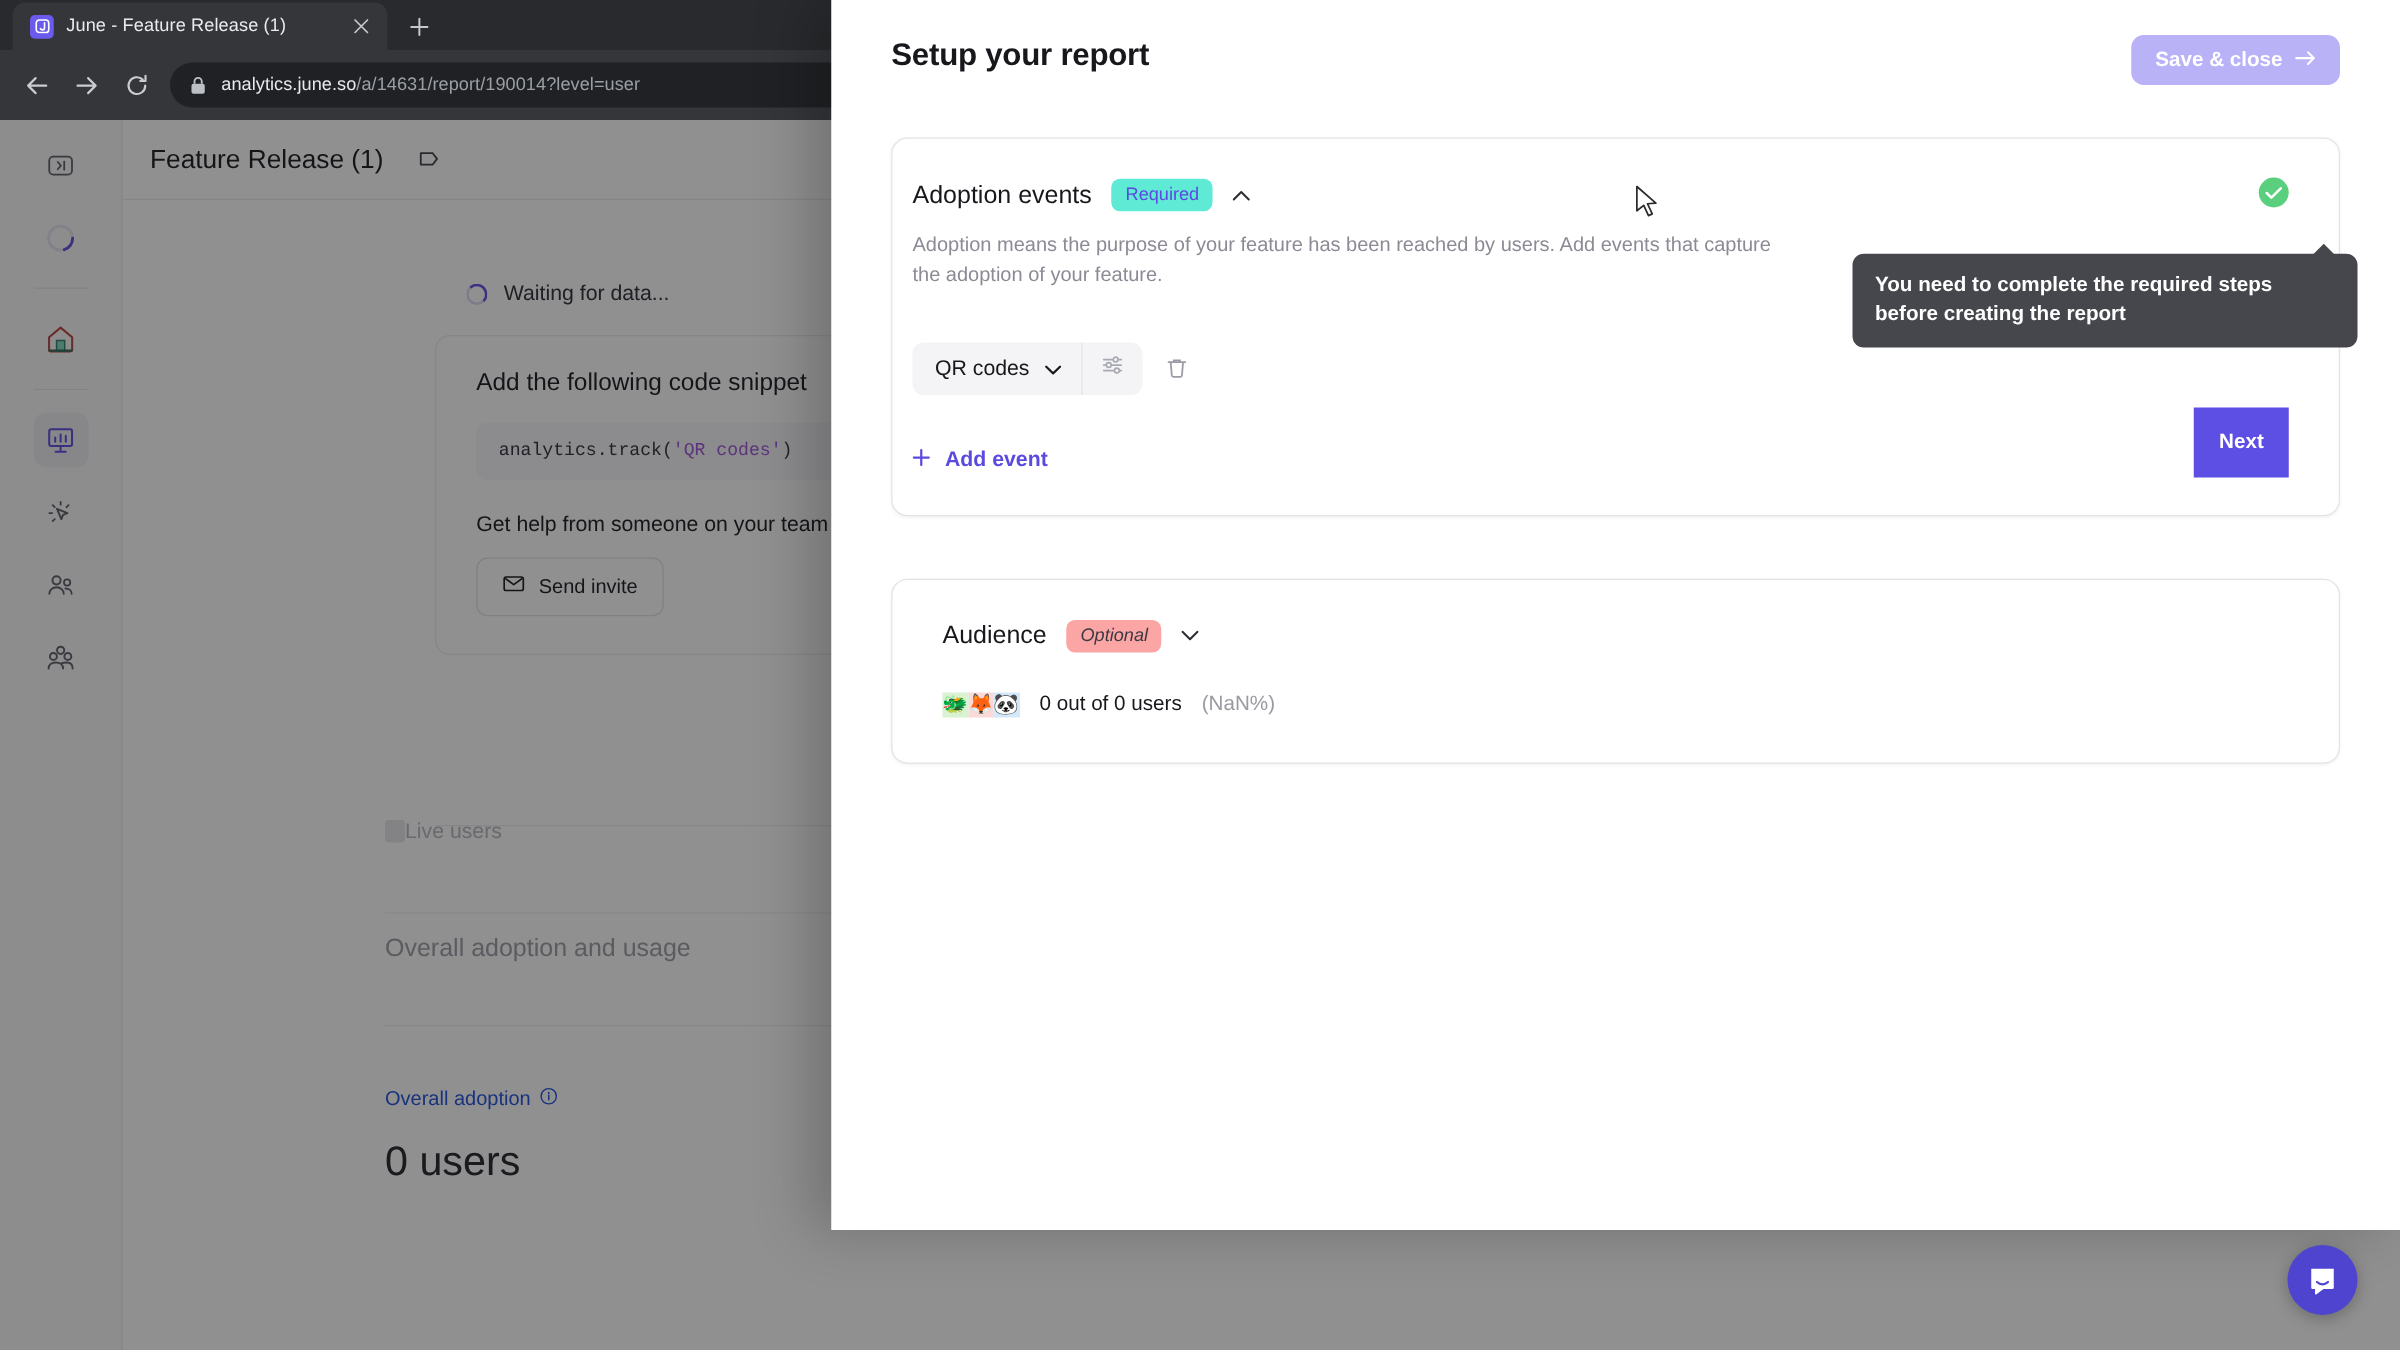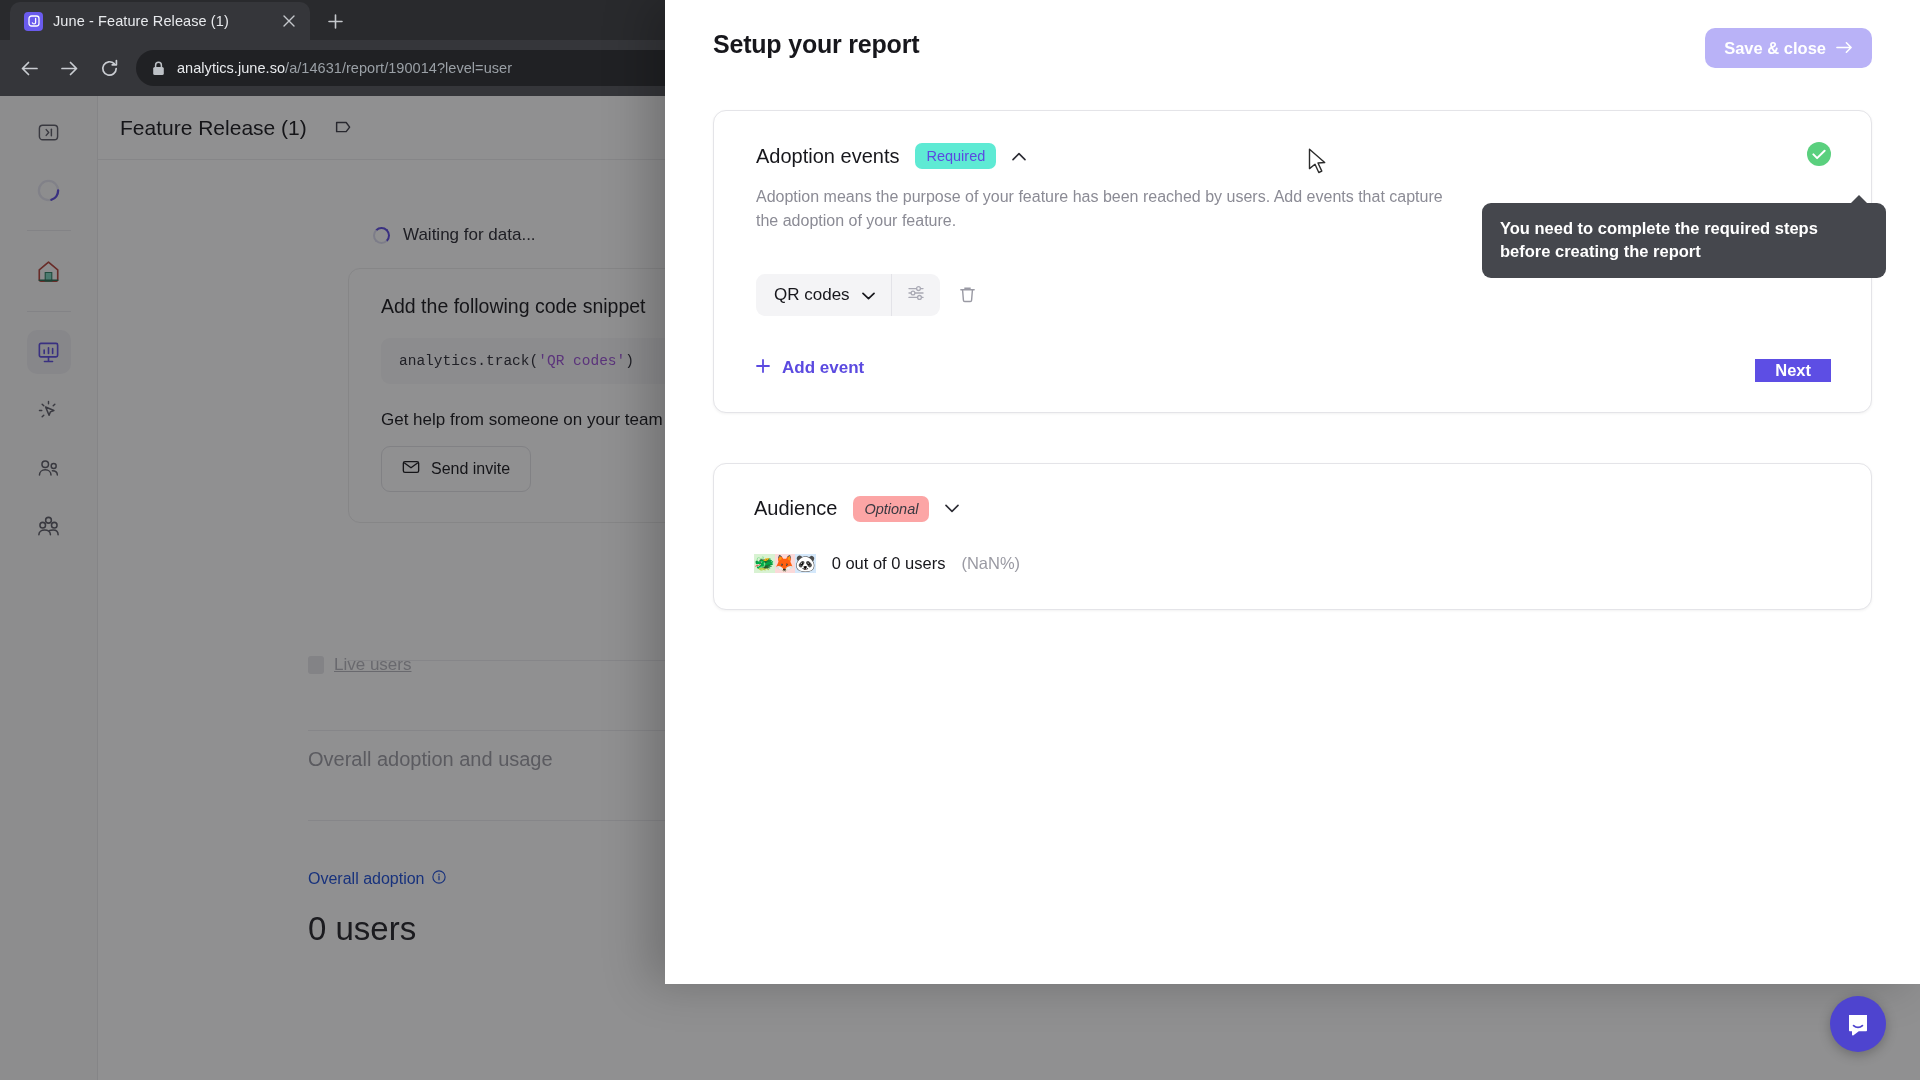--- a/index.html
+++ b/index.html
@@ -153,22 +153,22 @@
   .snippet-code .str { color: #9c52d6; }
   .snippet-help { font-size: 17px; color: #17171c; margin-bottom: 16px; }
   .invite-btn {
     display: inline-flex; align-items: center; gap: 11px;
     border: 1px solid #e2e2e6; border-radius: 9px;
     padding: 11px 20px; font-size: 16px; color: #17171c;
     background: #fff;
   }
 
   .ghost-row {
-    position: absolute; display: flex; align-items: center; gap: 10px;
-    color: #b6b6bd; font-size: 17px; text-decoration: underline;
+    position: absolute; display: flex; align-items: center; 
+    color: #b6b6bd; font-size: 17px;
   }
   .ghost-box { width: 16px; height: 18px; background: #e6e6ea; border-radius: 3px; }
   .section-h { position: absolute; font-size: 20px; color: #9b9ba3; }
   .metric-label {
     position: absolute; font-size: 16px; color: #1d4ed8;
     display: flex; align-items: center; gap: 7px;
   }
   .metric-value { position: absolute; font-size: 33px; color: #222228; }
   .hr-ghost { position: absolute; height: 1px; background: #ededf0; }
 
@@ -207,21 +207,21 @@
     border-left: 9px solid transparent; border-right: 9px solid transparent;
     border-bottom: 9px solid #45474d;
   }
 
   .card {
     position: relative;
     margin: 0 48px; background: #fff;
     border: 1px solid #e4e4e8; border-radius: 13px;
     box-shadow: 0 1px 3px rgba(0,0,0,.055);
   }
-  .card.adoption { margin-top: 42px; padding: 32px 42px 34px; }
+  .card.adoption { margin-top: 42px; padding: 32px 16px 34px; }
   .card.audience { margin-top: 50px; padding: 32px 40px 36px; }
 
   .card-head { display: flex; align-items: center; gap: 16px; }
   .card-title { font-size: 20px; color: #17171c; }
   .badge {
     font-size: 14.5px; border-radius: 7px; padding: 5px 11px;
   }
   .badge.required { background: #5eead4; color: #5b4ae0; }
   .badge.optional { background: #fca5a5; color: #3a3a42; font-style: italic; }
   .chev { color: #2b2b33; display: flex; align-items: center; }
@@ -247,21 +247,21 @@
   }
   .trash { color: #9a9aa4; display: flex; align-items: center; }
 
   .add-event {
     margin-top: 42px; display: inline-flex; align-items: center; gap: 12px;
     color: #5b4ae0; font-size: 17px; font-weight: 600;
   }
   .next-btn {
     position: absolute; right: 40px; bottom: 30px;
     background: #5d4ee4; color: #fff; border: none;
-    border-radius: 0; height: 23px; padding: 0 20px;
+    border-radius: 0; height: 56px; padding: 0 20px;
     font-size: 16.5px; font-weight: 600;
     font-family: "Liberation Sans", sans-serif;
   }
   .check-ok {
     position: absolute; right: 40px; top: 31px;
     width: 24px; height: 24px; border-radius: 50%;
     background: #5ad07e; display: flex; align-items: center; justify-content: center;
   }
 
   .filter-chip {

